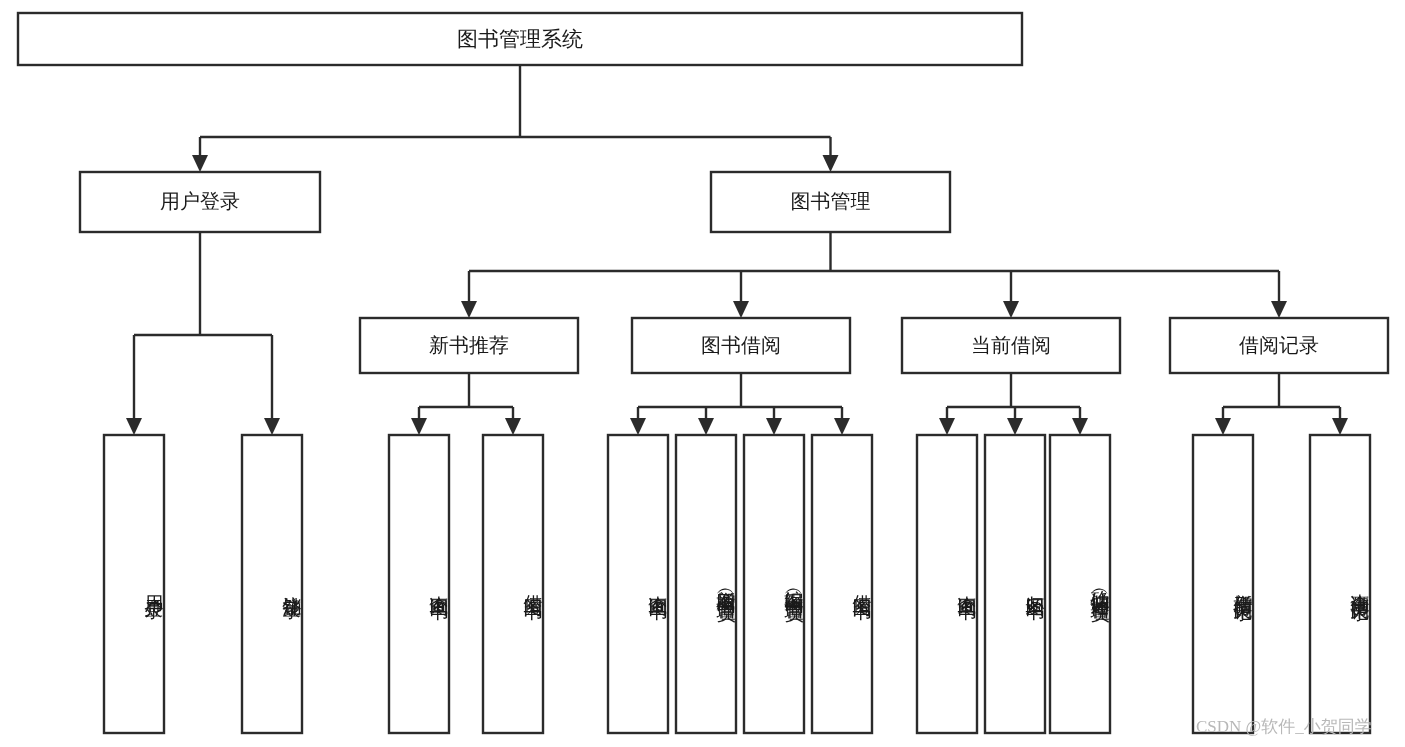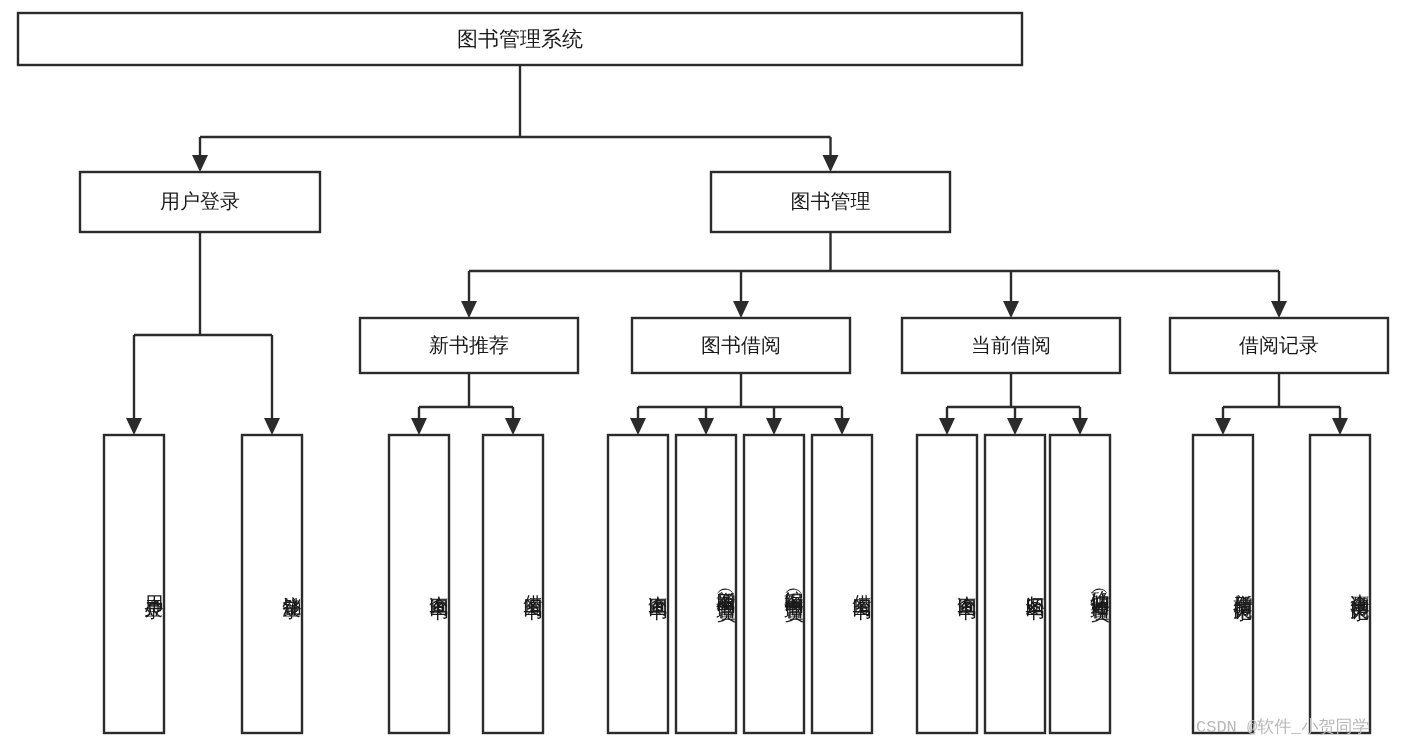--- a/index.html
+++ b/index.html
@@ -61,21 +61,21 @@
     letter-spacing: 2px;
     color: #1a1a1a;
     white-space: nowrap;
     display: flex;
     align-items: flex-start;
     justify-content: center;
     pointer-events: none;
   }
   .watermark {
     position: absolute;
-    font-family: Liberation Mono, monospace;
+    font-family: Liberation Serif, serif;
     font-size: 17px;
     color: #b8b8b8;
     white-space: nowrap;
   }
 </style>
 </head>
 <body>
 
 <div id="diagram-root">
 

